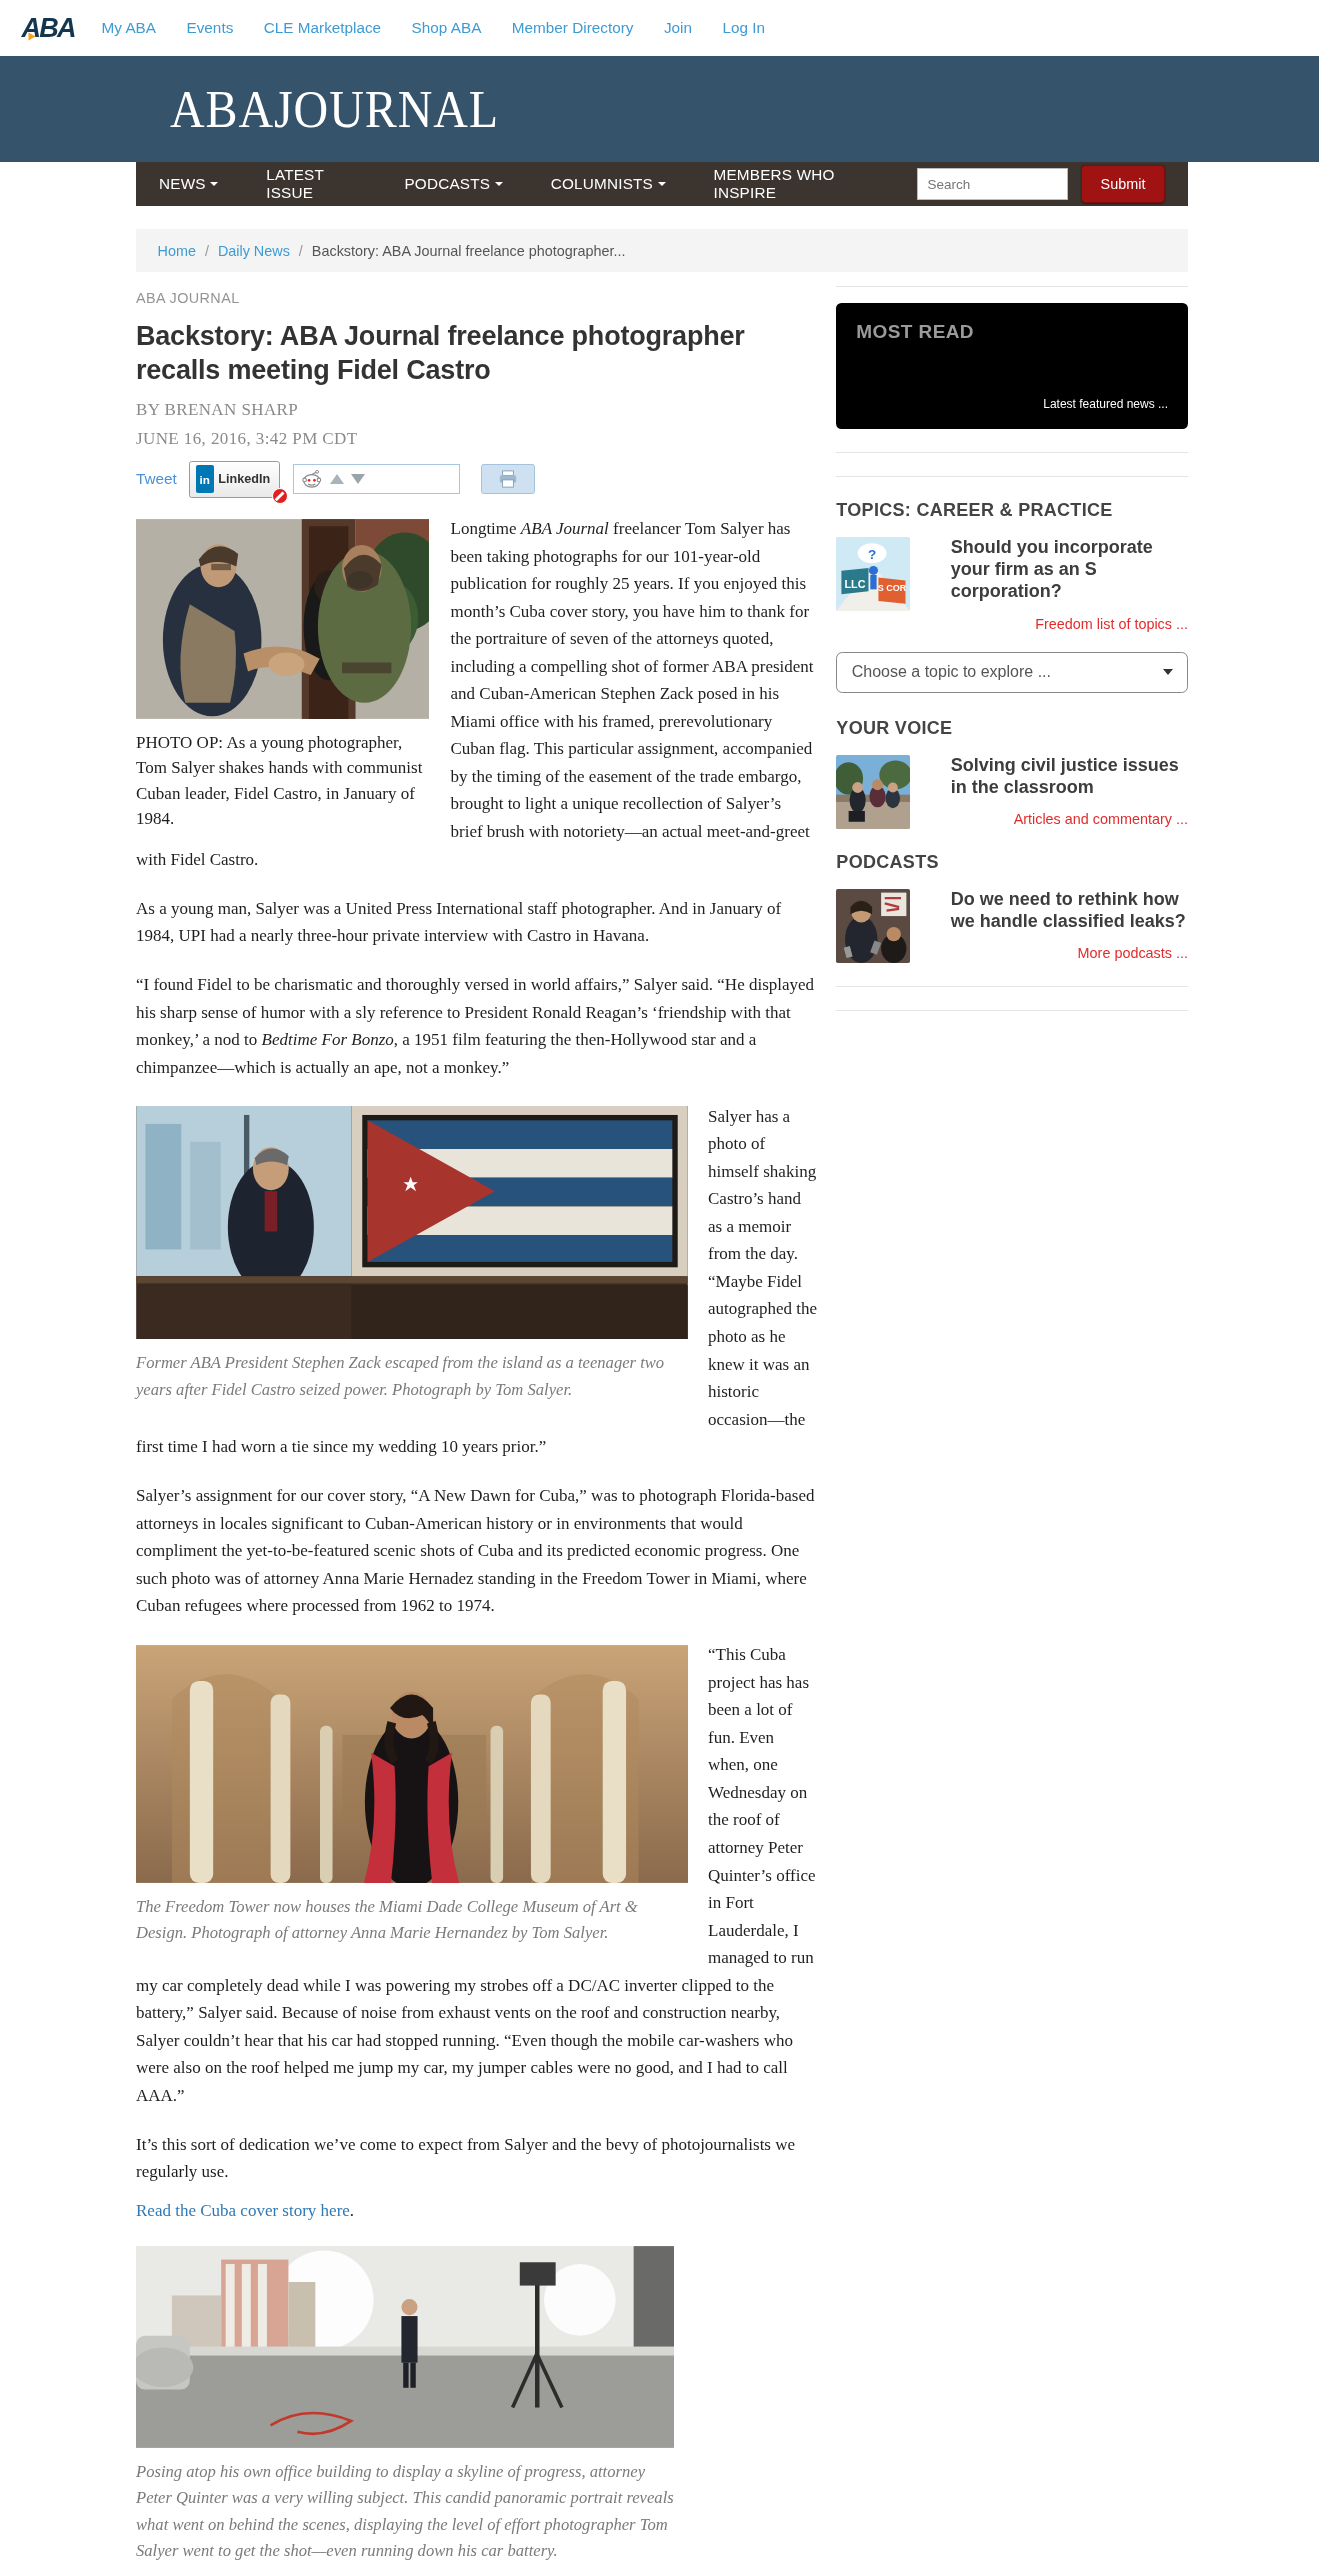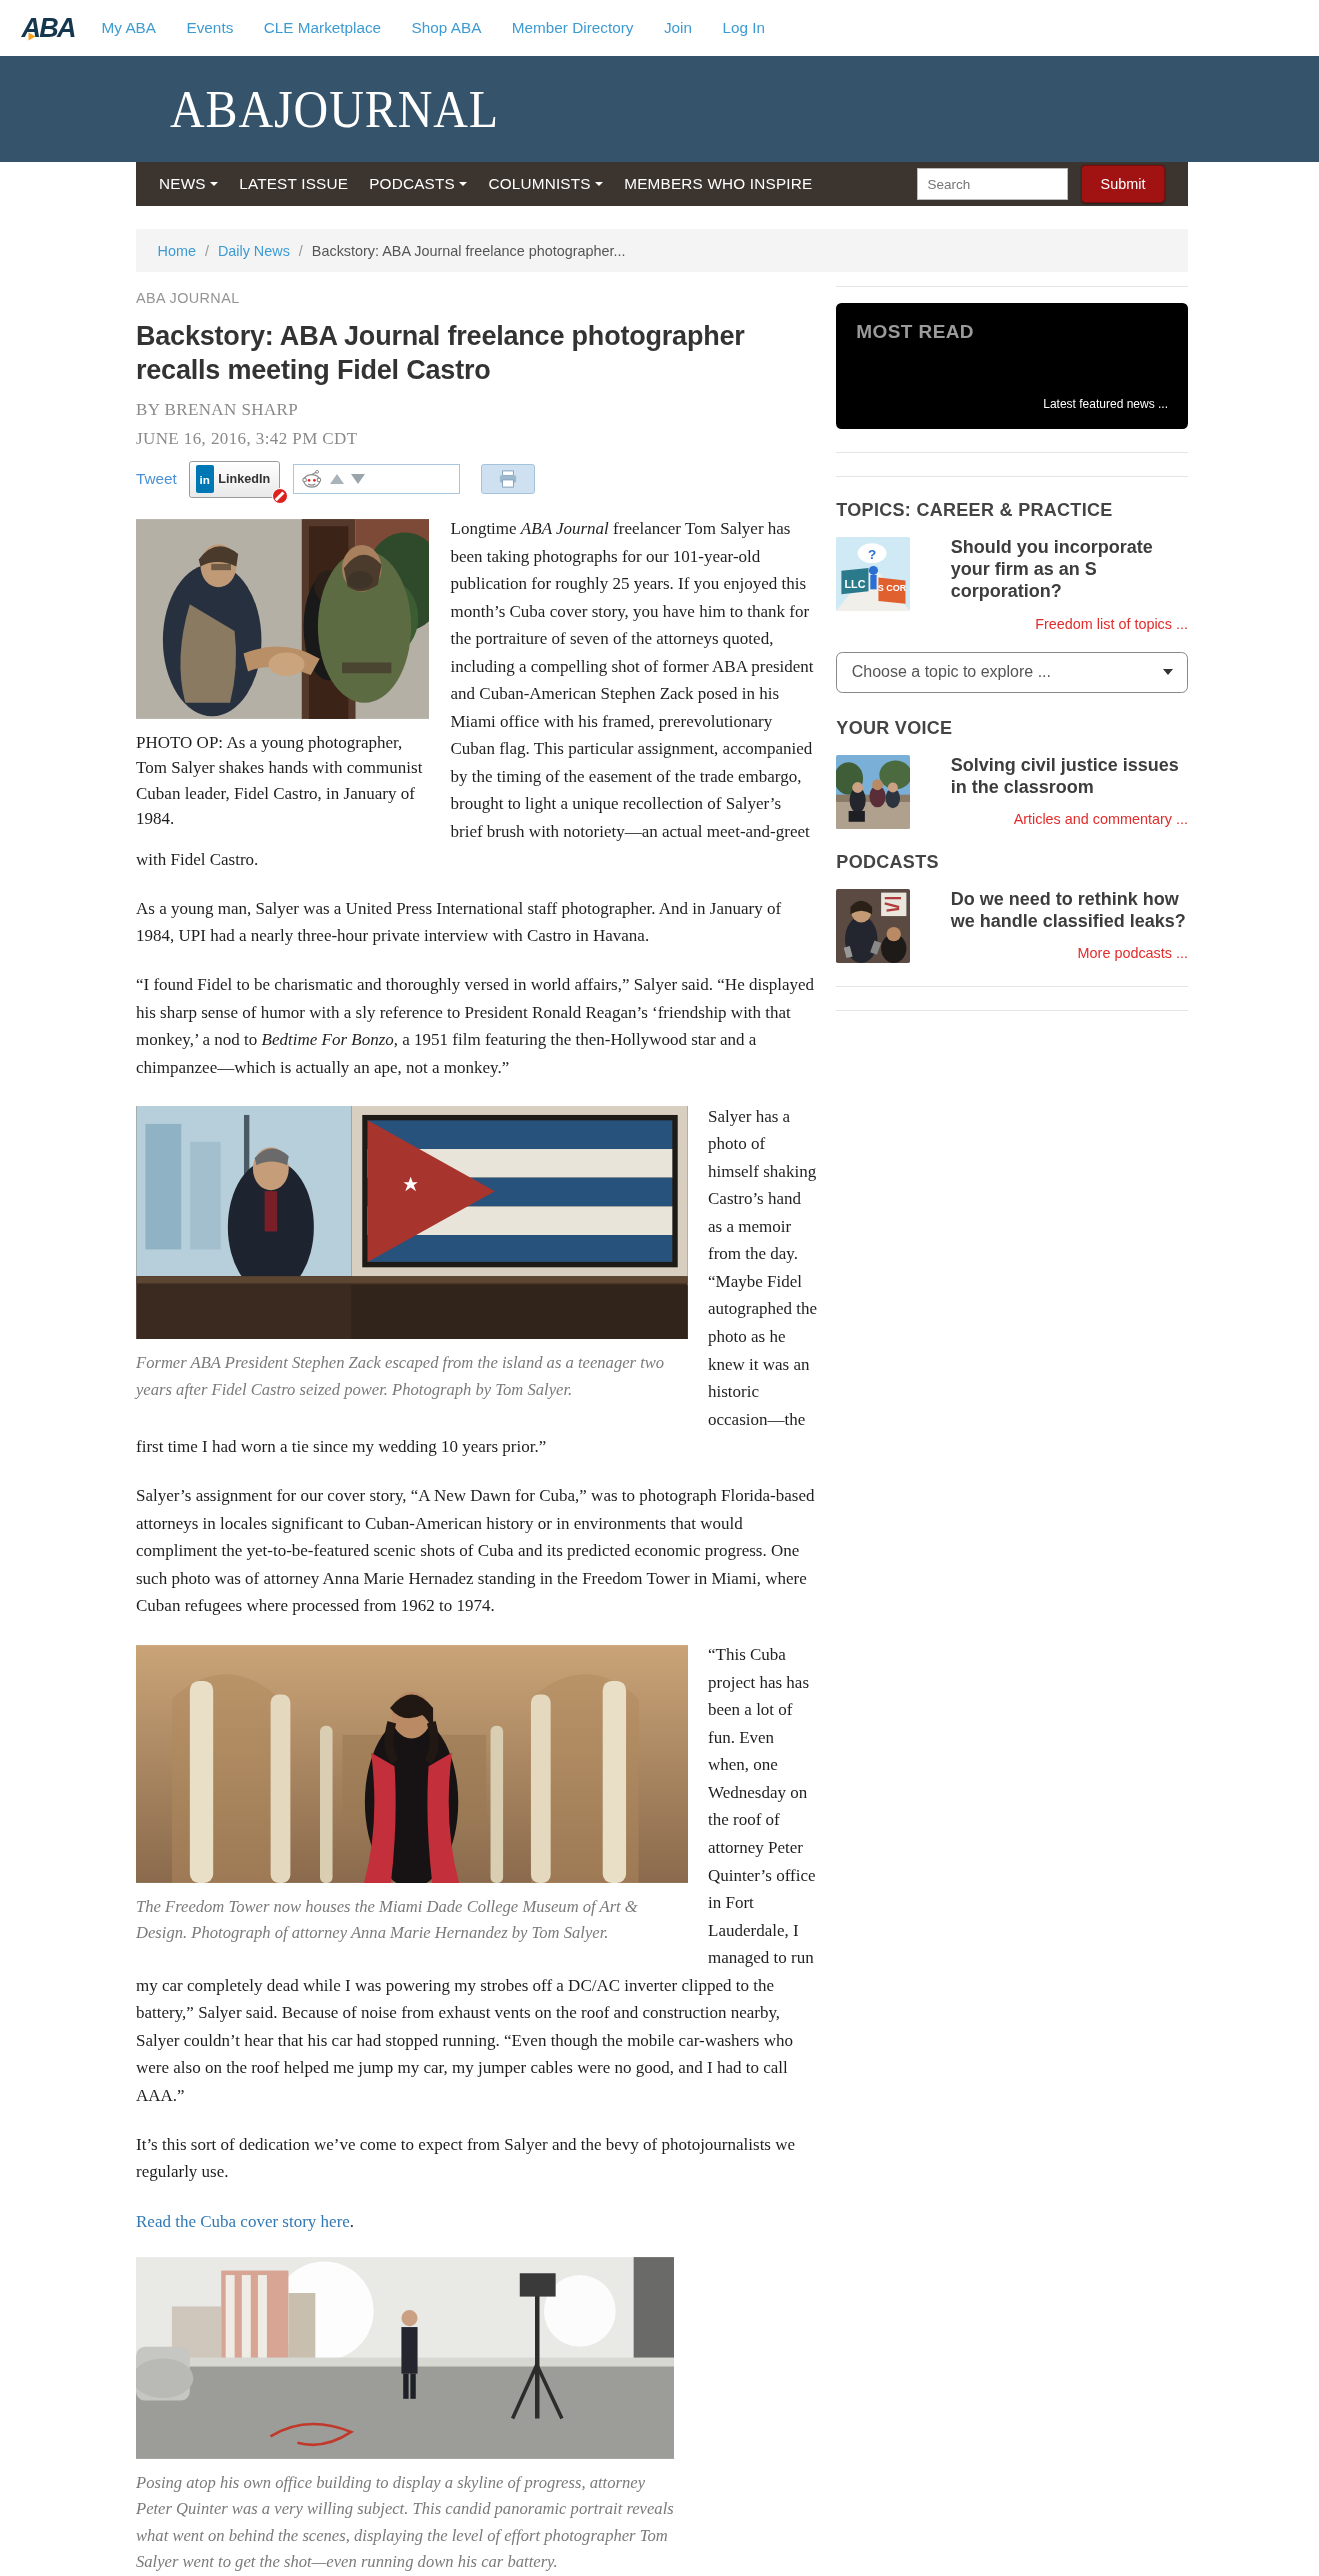--- a/index.html
+++ b/index.html
@@ -11,21 +11,21 @@
   .aba-logo { font-weight: bold; font-style: italic; font-size: 27px; color: #15364f; letter-spacing: -1.8px; position: relative; margin-right: 27px; text-decoration: none; }
   .aba-logo .tri { position: absolute; left: 6.3px; bottom: 3.6px; width: 0; height: 0; border-left: 4.5px solid transparent; border-right: 4.5px solid transparent; border-bottom: 7.2px solid #f6a21d; transform: rotate(90deg); }
   .meta-links { display: flex; gap: 30.5px; }
   .meta-links a { color: #3d9bd4; text-decoration: none; font-size: 15.3px; }
 
   
   .masthead { background: #35536b; height: 106px; display: flex; align-items: center; }
   .masthead .logo { font-family: "Liberation Serif", serif; color: #fff; font-size: 48px; letter-spacing: 0.9px; margin-left: 170px; text-decoration: none; transform: scaleY(1.08); }
 
   
-  .main-nav { background: #3b342f; height: 44px; display: flex; align-items: center; padding: 14px 23px; gap: 21px; }
+  .main-nav { background: #3b342f; height: 44px; display: flex; align-items: center; padding: 14px 23px; gap: 48px; }
   .main-nav a { color: #fff; font-size: 15.3px; text-decoration: none; letter-spacing: 0.2px; display: flex; align-items: center; gap: 4.5px; }
   .caret { width: 0; height: 0; border-left: 4.5px solid transparent; border-right: 4.5px solid transparent; border-top: 4.5px solid #fff; display: inline-block; }
   .nav-search { margin-left: auto; display: flex; align-items: center; gap: 12.6px; }
   .nav-search input { width: 151px; height: 32px; border: 0.9px solid #bbb; padding: 0 9px; font-size: 13.5px; color: #333; }
   .submit-btn { background: #a11212; color: #fff; border: 0.9px solid #7d0d0d; border-radius: 4.5px; width: 84px; height: 38px; font-size: 14.4px; cursor: pointer; box-shadow: 0 0.9px 1.8px rgba(0,0,0,.4); }
 
   
   .breadcrumb { margin-top: 23px; background: #f4f4f4; height: 43px; display: flex; align-items: center; gap: 9px; padding: 0 21.5px; font-size: 14.4px; border-radius: 1.8px; }
   .breadcrumb a { color: #3d9bd4; text-decoration: none; }
   .breadcrumb .sep { color: #999; }
@@ -258,21 +258,21 @@
             <path d="M262 120 q10 80 -8 145 l30 0 q8 -70 4 -130 z" fill="#c32f3a"></path>
             <path d="M352 120 q-10 80 8 145 l-30 0 q-8 -70 -4 -130 z" fill="#c32f3a"></path>
             <ellipse cx="307" cy="78" rx="22" ry="26" fill="#b98a64"></ellipse>
             <path d="M283 70 q24 -30 48 0 l0 26 q-6 -14 -12 -18 q-22 10 -36 -8 z" fill="#211713"></path>
             <path d="M285 86 q-8 30 4 44" stroke="#211713" stroke-width="10" fill="none"></path>
             <path d="M329 86 q8 30 -4 44" stroke="#211713" stroke-width="10" fill="none"></path>
           </svg>
           <figcaption class="cap-italic">The Freedom Tower now houses the Miami Dade College Museum of Art &amp; Design. Photograph of attorney Anna Marie Hernandez by Tom Salyer.</figcaption>
         </figure>
         <p>“This Cuba project has has been a lot of fun. Even when, one Wednesday on the roof of attorney Peter Quinter’s office in Fort Lauderdale, I managed to run my car completely dead while I was powering my strobes off a DC/AC inverter clipped to the battery,” Salyer said. Because of noise from exhaust vents on the roof and construction nearby, Salyer couldn’t hear that his car had stopped running. “Even though the mobile car-washers who were also on the roof helped me jump my car, my jumper cables were no good, and I had to call AAA.”</p>
-        <p class="clear" style="margin-bottom:22px;">It’s this sort of dedication we’ve come to expect from Salyer and the bevy of photojournalists we regularly use.</p>
+        <p class="clear" style="margin-bottom:11px;">It’s this sort of dedication we’ve come to expect from Salyer and the bevy of photojournalists we regularly use.</p>
         <p><a class="story-link" href="#">Read the Cuba cover story here</a><span>.</span></p>
 
         <figure class="photo-last">
           <svg class="ph" width="538" height="202" viewBox="0 0 600 225">
             <rect width="600" height="225" fill="#e9e9e6"></rect>
             <circle cx="210" cy="60" r="55" fill="#fff" opacity="0.9"></circle>
             <circle cx="495" cy="60" r="40" fill="#fff" opacity="0.85"></circle>
             <rect x="95" y="15" width="75" height="105" fill="#d8a494"></rect>
             <rect x="100" y="20" width="10" height="95" fill="#efece6"></rect>
             <rect x="118" y="20" width="10" height="95" fill="#efece6"></rect>

